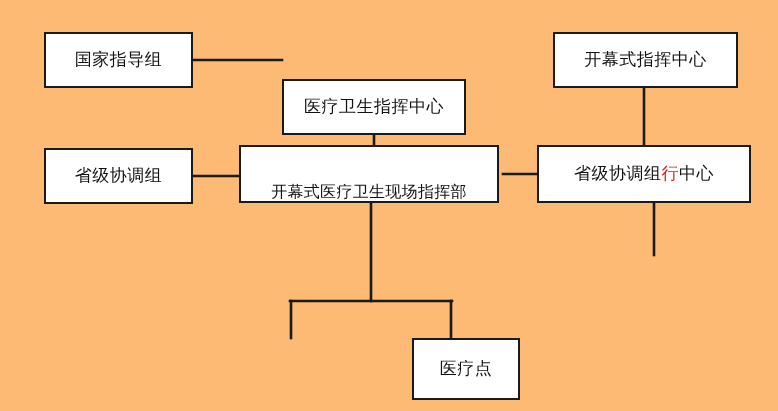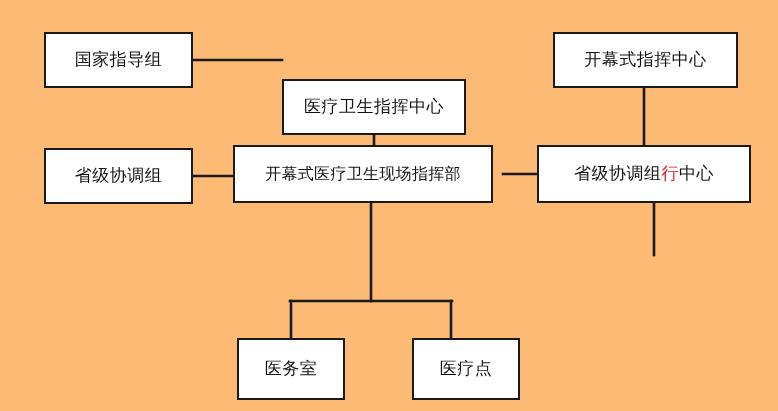--- a/index.html
+++ b/index.html
@@ -88,32 +88,29 @@
   </div>
 
   <div class="node-box" style="left:44px; top:148px; width:149px; height:56px;">
     <span class="node-label">省级协调组</span>
   </div>
 
   <div class="node-box" style="left:553px; top:32px; width:185px; height:56px;">
     <span class="node-label">开幕式指挥中心</span>
   </div>
 
-  <div class="node-box" style="left:233px; top:145px; width:260px; height:58px;">
+  <div class="node-box" style="left:239px; top:145px; width:260px; height:58px;align-items:flex-end;">
     <span class="node-label small-text">开幕式医疗卫生现场指挥部</span>
   </div>
 
   <div class="node-box" style="left:537px; top:145px; width:214px; height:58px;">
     <span class="node-label">
       <span>省级协调组</span><span class="hl">行</span><span>中心</span>
     </span>
   </div>
 
 
-  <div class="node-box" style="left:237px; top:338px; width:108px; height:62px;">
-    <span class="node-label">医务室</span>
-  </div>
 
   <div class="node-box" style="left:412px; top:338px; width:108px; height:62px;justify-content:center;">
     <span class="node-label">医疗点</span>
   </div>
 
 </div>
 
 </body></html>

